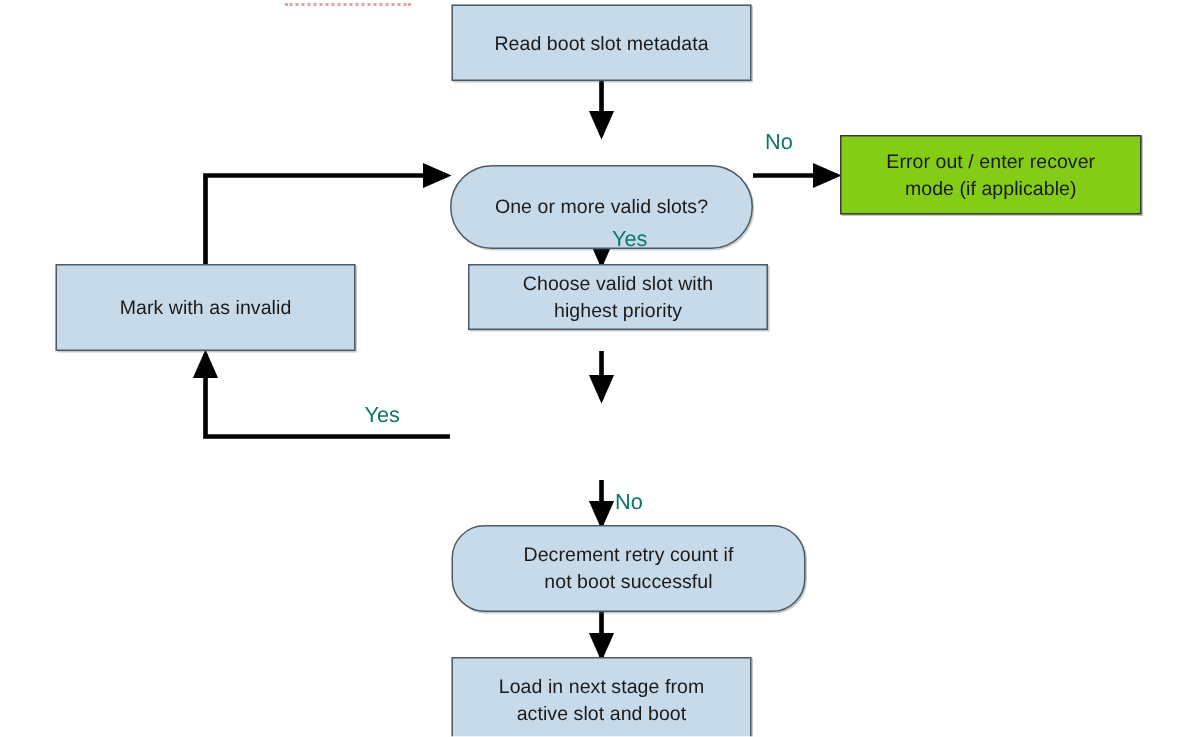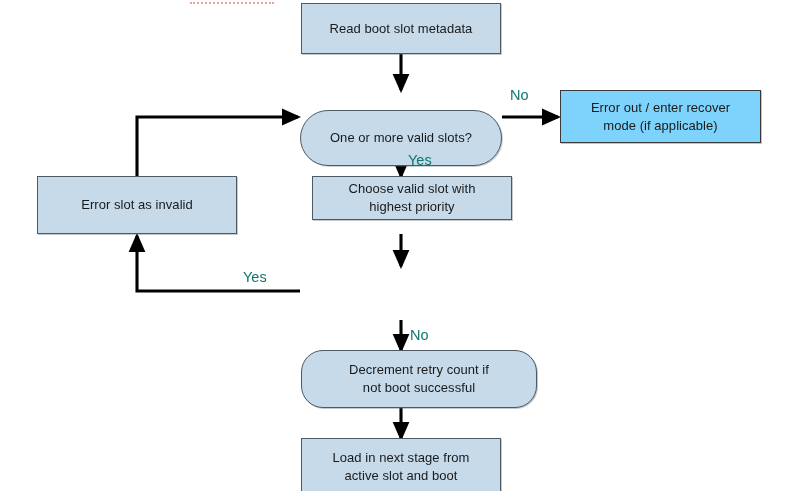--- a/index.html
+++ b/index.html
@@ -35,21 +35,21 @@
     font-size: 13px;
     line-height: 18px;
     letter-spacing: 0.05px;
   }
   .node-process {
     background: #c6daea;
     border: 1.6px solid #4d5a63;
     box-shadow: 1px 1px 0 rgba(90,100,110,0.35);
   }
   .node-terminal {
-    background: #7dd3fc;
+    background: #84cc16;
     border: 1.6px solid #3a3a3a;
     box-shadow: 1px 1px 0 rgba(90,80,60,0.35);
   }
   .node-decision {
     background: #c6daea;
     border: 1.6px solid #4d5a63;
     border-radius: 40px;
     box-shadow: 1px 1px 0 rgba(90,100,110,0.3);
   }
   .node-label {
@@ -125,21 +125,21 @@
     <span class="node-label">Error out / enter recover
 mode (if applicable)</span>
   </div>
 
   <div class="node node-process" style="left:312px; top:176px; width:200px; height:44px;">
     <span class="node-label">Choose valid slot with
 highest priority</span>
   </div>
 
   <div class="node node-process" style="left:37px; top:176px; width:200px; height:58px;">
-    <span class="node-label">Error slot as invalid</span>
+    <span class="node-label">Mark with as invalid</span>
   </div>
 
 
   <div class="node node-process" style="left:301px; top:350px; width:236px; height:58px;border-radius:22px;">
     <span class="node-label">Decrement retry count if
 not boot successful</span>
   </div>
 
   <div class="node node-process" style="left:301px; top:438px; width:200px; height:58px;">
     <span class="node-label">Load in next stage from

